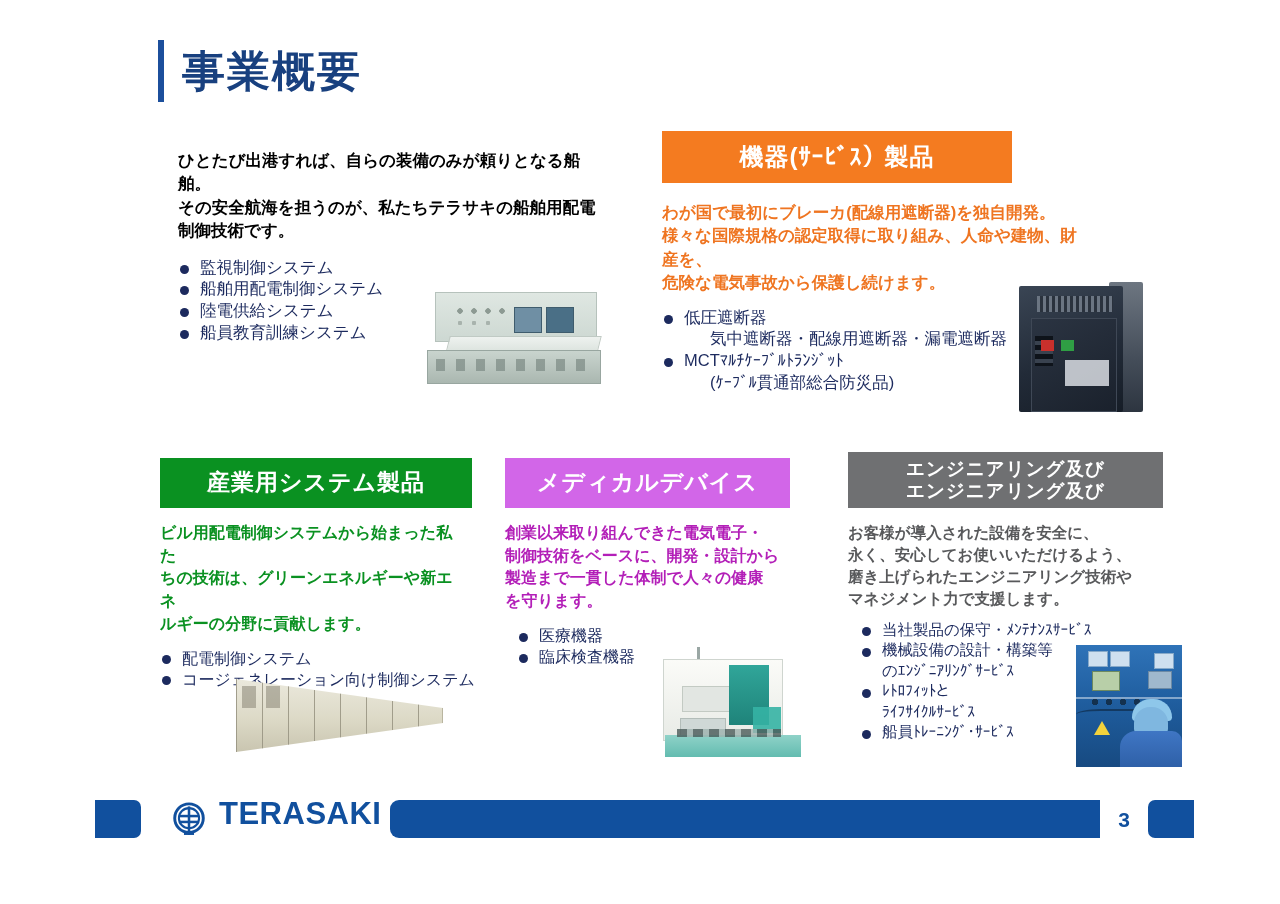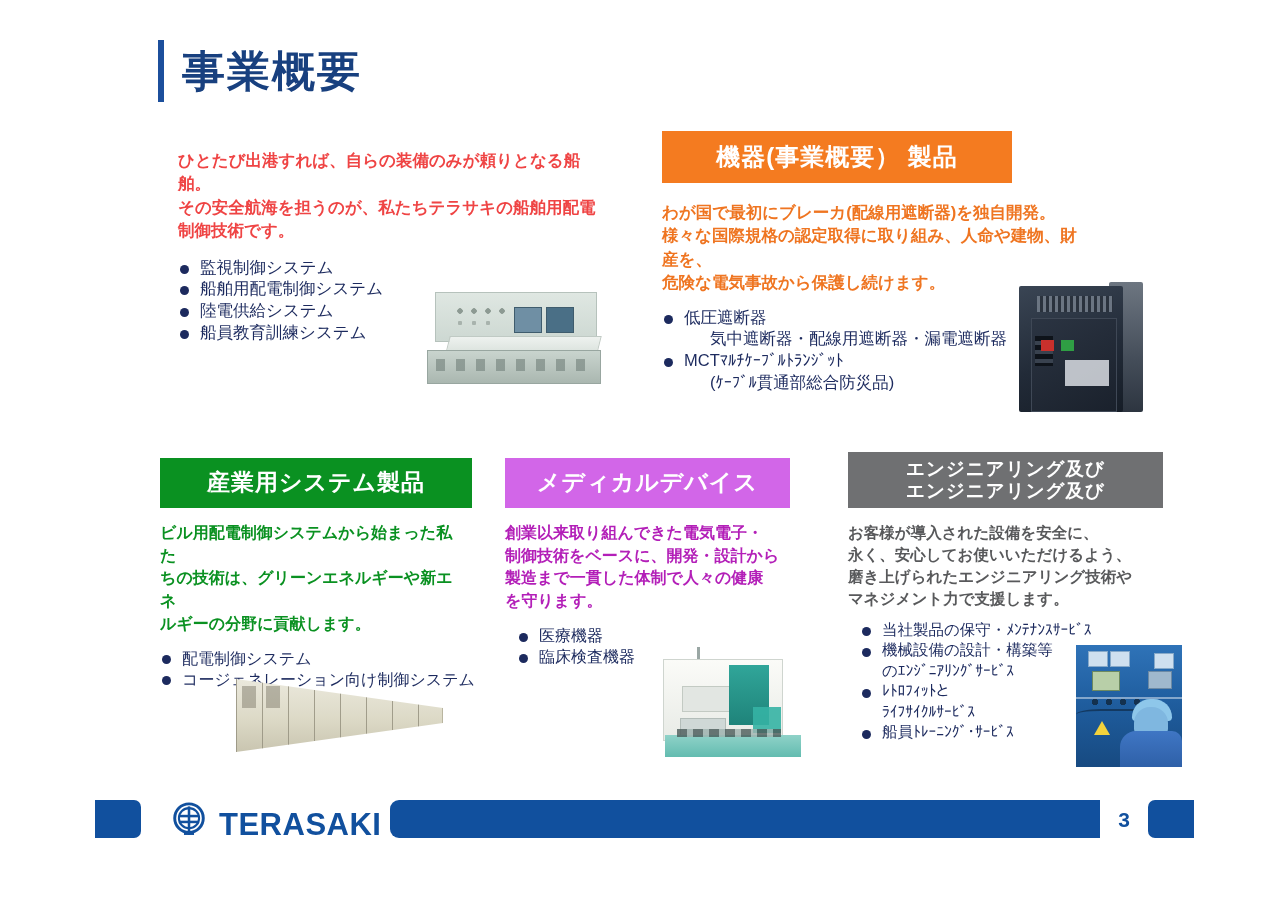--- a/index.html
+++ b/index.html
@@ -92,21 +92,21 @@
 
   
   #sec-marine { left: 178px; top: 131px; width: 420px; }
   #sec-marine .sec-header {
     width: 370px; height: 52px;
     background: #1466b5;
     font-size: 24px;
   }
   #sec-marine .sec-body {
     margin-top: 18px;
-    color: #ef4444;
+    color: #000000;
     font-size: 16.5px;
     width: 420px;
   }
   #sec-marine .bullets {
     margin-top: 14px;
     font-size: 16.5px;
   }
 
   
   #sec-breaker { left: 662px; top: 131px; width: 400px; }
@@ -420,21 +420,21 @@
   .page-number {
     position: absolute; left: 1110px; top: 808px;
     width: 28px;
     font-size: 21px;
     font-weight: bold;
     color: #11509e;
     text-align: center;
   }
   .logo {
     position: absolute; left: 168px; top: 798px;
-    display: flex; align-items: flex-end; gap: 9px;
+    display: flex; align-items: flex-start; gap: 9px;
   }
   .logo-mark { width: 42px; height: 42px; display: block; }
   .logo-text {
     font-size: 31px;
     font-weight: bold;
     color: #11509e;
     letter-spacing: 0.5px;
     font-family: "Liberation Sans", "DejaVu Sans", sans-serif;
     line-height: 1;
   }
@@ -466,21 +466,21 @@
     <div class="console-panel">
       <div class="console-knobs"></div>
       <div class="console-screen s1"></div>
       <div class="console-screen s2"></div>
     </div>
     <div class="console-desk"></div>
     <div class="console-base"></div>
   </div>
 
   <div class="section" id="sec-breaker">
-    <div class="sec-header">機器(事業概要） 製品</div>
+    <div class="sec-header">機器(ｻｰﾋﾞｽ） 製品</div>
     <div class="sec-body">わが国で最初にブレーカ(配線用遮断器)を独自開発。
 様々な国際規格の認定取得に取り組み、人命や建物、財産を、
 危険な電気事故から保護し続けます。</div>
     <ul class="bullets">
       <li>低圧遮断器</li>
       <li class="no-dot" style="padding-left:48px">気中遮断器・配線用遮断器・漏電遮断器</li>
       <li>MCTﾏﾙﾁｹｰﾌﾞﾙﾄﾗﾝｼﾞｯﾄ</li>
       <li class="no-dot" style="padding-left:48px">(ｹｰﾌﾞﾙ貫通部総合防災品)</li>
     </ul>
   </div>

